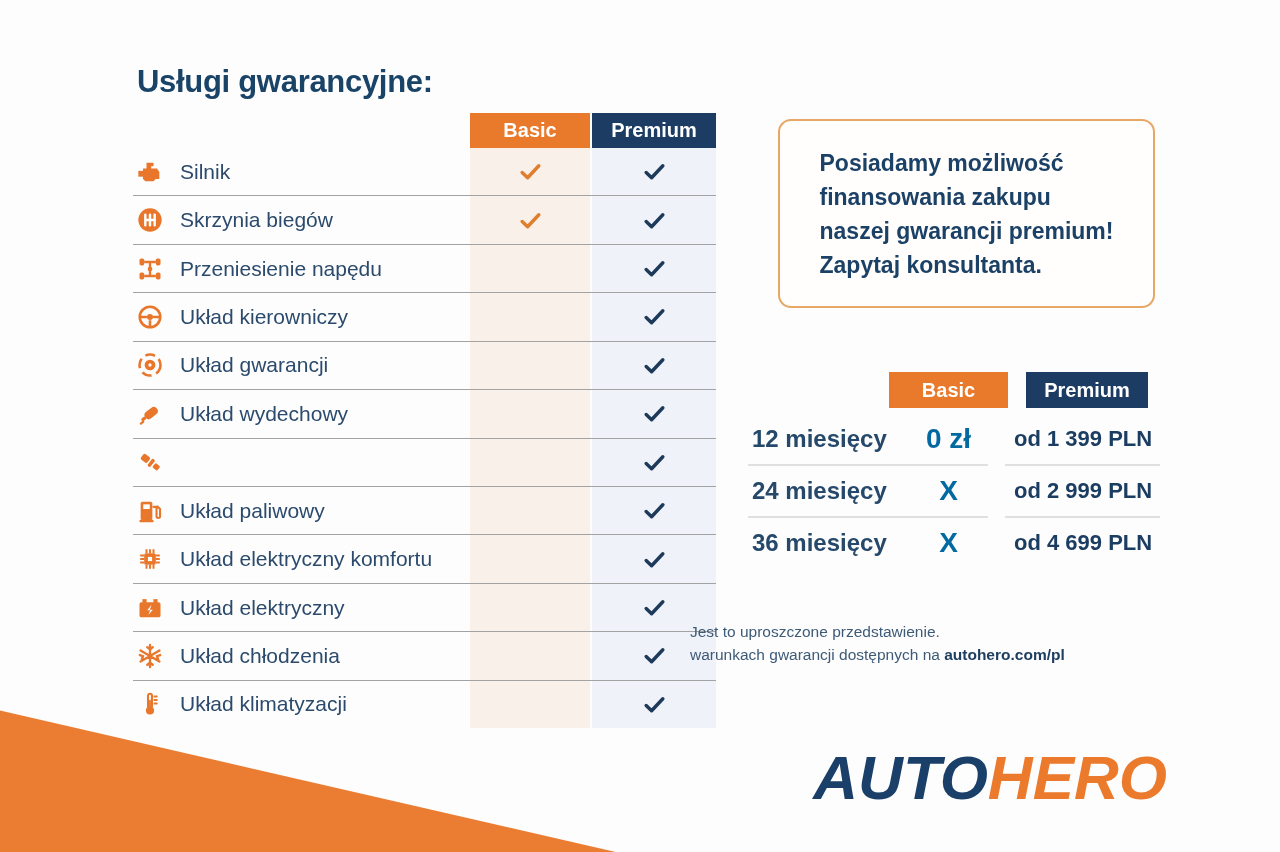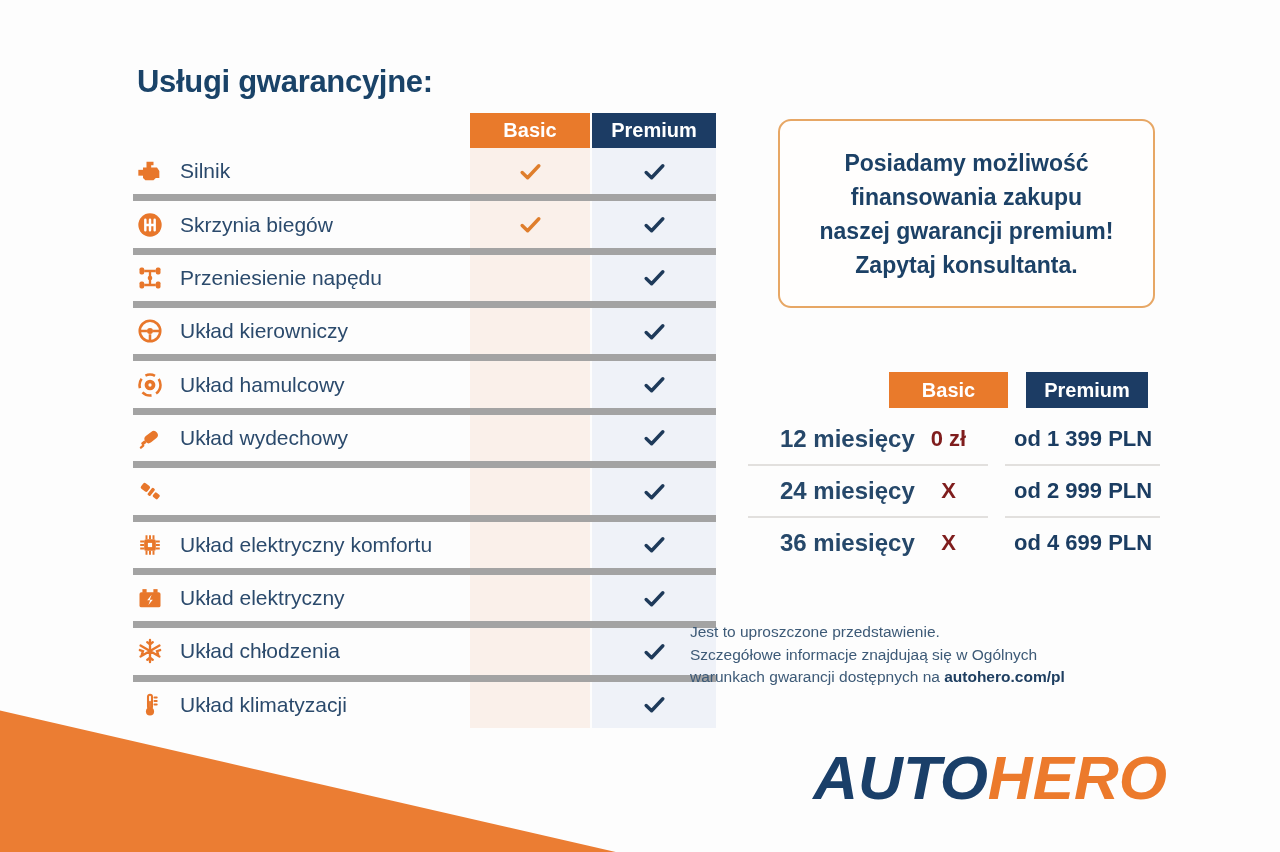--- a/index.html
+++ b/index.html
@@ -25,57 +25,57 @@
   .band-basic   { left:337px; width:120px; background:#FAF0EA; }
   .band-premium { left:459px; width:124px; background:#EFF2F8; }
   .whead { position:absolute; top:0; left:0; width:100%; height:35px; }
   .badge {
     position:absolute; top:0; height:35px; display:flex; align-items:center; justify-content:center;
     color:#ffffff; font-size:20px; font-weight:700;
   }
   .badge-basic   { left:337px; width:120px; background:#E97A2B; }
   .badge-premium { left:459px; width:124px; background:#1C3C64; }
   .wrows { position:absolute; top:35px; left:0; width:100%; height:580px; display:flex; flex-direction:column; }
-  .wrow { position:relative; flex:1; display:flex; align-items:center; border-bottom:7px solid #a3a3a3; }
+  .wrow { position:relative; flex:1; display:flex; align-items:center; border-bottom:1px solid #a3a3a3; }
   .wrow:last-child { border-bottom:none; }
   .icon { position:absolute; left:2px; width:30px; height:30px; color:#E8772B; display:flex; align-items:center; justify-content:center; }
   .icon svg { width:28px; height:28px; }
   .wlabel { margin-left:47px; font-size:21px; color:#2B4A6C; }
   .cell { position:absolute; top:0; height:100%; display:flex; align-items:center; justify-content:center; }
   .cell-basic   { left:337px; width:120px; color:#DF7E2C; }
   .cell-premium { left:459px; width:124px; color:#1E3A5A; }
   .cell svg { width:25px; height:25px; }
   
   .info-box {
     position:absolute; left:778px; top:119px; width:377px; height:189px;
     border:2px solid #E7A765; border-radius:13px; background:#fffefd;
     display:flex; align-items:center; justify-content:center;
   }
   .info-text {
-    white-space:pre-line; text-align:center;
+    white-space:pre-line; text-align:left;
     font-size:23px; line-height:34px; font-weight:700; color:#1C4166;
   }
   
   .pricing { position:absolute; left:748px; top:372px; width:412px; }
   .phead { position:relative; height:36px; }
   .pbadge {
     position:absolute; top:0; height:36px; display:flex; align-items:center; justify-content:center;
     color:#ffffff; font-size:20px; font-weight:700;
   }
   .pbadge-basic   { left:141px; width:119px; background:#E97A2B; }
   .pbadge-premium { left:278px; width:122px; background:#1C3C64; }
   .prow { position:relative; height:50px; }
   .prow:first-of-type { margin-top:6px; }
   .pperiod {
     position:absolute; left:4px; top:50%; transform:translateY(-50%);
-    font-size:24px; font-weight:700; color:#26486A;margin-left:28px;
+    font-size:24px; font-weight:700; color:#26486A;
   }
   .pbasic {
     position:absolute; left:141px; width:119px; top:50%; transform:translateY(-50%);
-    text-align:center; font-size:22px; font-weight:700; color:#7f1d1d;
+    text-align:center; font-size:28px; font-weight:700; color:#0369a1;
   }
   .ppremium {
     position:absolute; left:266px; width:146px; top:50%; transform:translateY(-50%);
     font-size:22px; font-weight:700; color:#1B3D62;
   }
   .psep { position:relative; height:2px; }
   .psep span { position:absolute; top:0; height:1.5px; background:#E2E0DE; }
   .psep .seg1 { left:0; width:240px; }
   .psep .seg2 { left:257px; width:155px; }
   
@@ -188,21 +188,21 @@
   </div>
 
   <div class="wrow">
     <span class="icon">
             <svg viewBox="0 0 24 24">
               <circle cx="12" cy="12" r="9" fill="none" stroke="currentColor" stroke-width="2.2" stroke-dasharray="8.5 4.2"></circle>
               <circle cx="12" cy="12" r="4.6" fill="currentColor"></circle>
               <circle cx="12" cy="12" r="1.4" fill="#fff"></circle>
             </svg>
           </span>
-    <span class="wlabel">Układ hamulcowy</span>
+    <span class="wlabel">Układ gwarancji</span>
     <span class="cell cell-basic"></span>
     <span class="cell cell-premium">
             <svg viewBox="0 0 24 24" fill="none" stroke="currentColor" stroke-width="3.3" stroke-linecap="round" stroke-linejoin="round">
               <path d="M4 13l5.2 5L20 6.5"></path>
             </svg>
           </span>
   </div>
 
   <div class="wrow">
     <span class="icon">
@@ -234,20 +234,37 @@
             </svg>
           </span>
     <span class="cell cell-basic"></span>
     <span class="cell cell-premium">
             <svg viewBox="0 0 24 24" fill="none" stroke="currentColor" stroke-width="3.3" stroke-linecap="round" stroke-linejoin="round">
               <path d="M4 13l5.2 5L20 6.5"></path>
             </svg>
           </span>
   </div>
 
+  <div class="wrow">
+    <span class="icon">
+            <svg viewBox="0 0 24 24" fill="currentColor">
+              <rect x="4" y="4" width="10" height="16" rx="1.5"></rect>
+              <rect x="6.2" y="6.3" width="5.6" height="4" fill="#fff"></rect>
+              <path d="M15 8.5h2.6v8a1.5 1.5 0 0 0 3 0v-6.2l-2.2-2.2" fill="none" stroke="currentColor" stroke-width="1.8" stroke-linecap="round"></path>
+              <rect x="3" y="19.4" width="12" height="2.3" rx="1"></rect>
+            </svg>
+          </span>
+    <span class="wlabel">Układ paliwowy</span>
+    <span class="cell cell-basic"></span>
+    <span class="cell cell-premium">
+            <svg viewBox="0 0 24 24" fill="none" stroke="currentColor" stroke-width="3.3" stroke-linecap="round" stroke-linejoin="round">
+              <path d="M4 13l5.2 5L20 6.5"></path>
+            </svg>
+          </span>
+  </div>
 
   <div class="wrow">
     <span class="icon">
             <svg viewBox="0 0 24 24">
               <rect x="7" y="7" width="10" height="10" rx="1.6" fill="currentColor"></rect>
               <rect x="10.2" y="10.2" width="3.6" height="3.6" fill="#fff"></rect>
               <path d="M9 7V3.6M12 7V3.6M15 7V3.6M9 17v3.4M12 17v3.4M15 17v3.4M7 9H3.6M7 12H3.6M7 15H3.6M17 9h3.4M17 12h3.4M17 15h3.4" stroke="currentColor" stroke-width="1.7" fill="none"></path>
             </svg>
           </span>
     <span class="wlabel">Układ elektryczny komfortu</span>
@@ -345,21 +362,20 @@
   <div class="prow">
     <span class="pperiod">36 miesięcy</span>
     <span class="pbasic">X</span>
     <span class="ppremium">od 4 699 PLN</span>
   </div>
 </div>
   </div>
 
   <div class="disclaimer">
     <div>Jest to uproszczone przedstawienie.</div>
-    <div>Szczegółowe informacje znajdujaą się w Ogólnych</div>
     <div><span>warunkach gwarancji dostępnych na </span><strong>autohero.com/pl</strong></div>
   </div>
 
   <div class="logo">
     <span class="logo-auto">AUTO</span><span class="logo-hero">HERO</span>
   </div>
 
 </div>
 
 </body></html>

